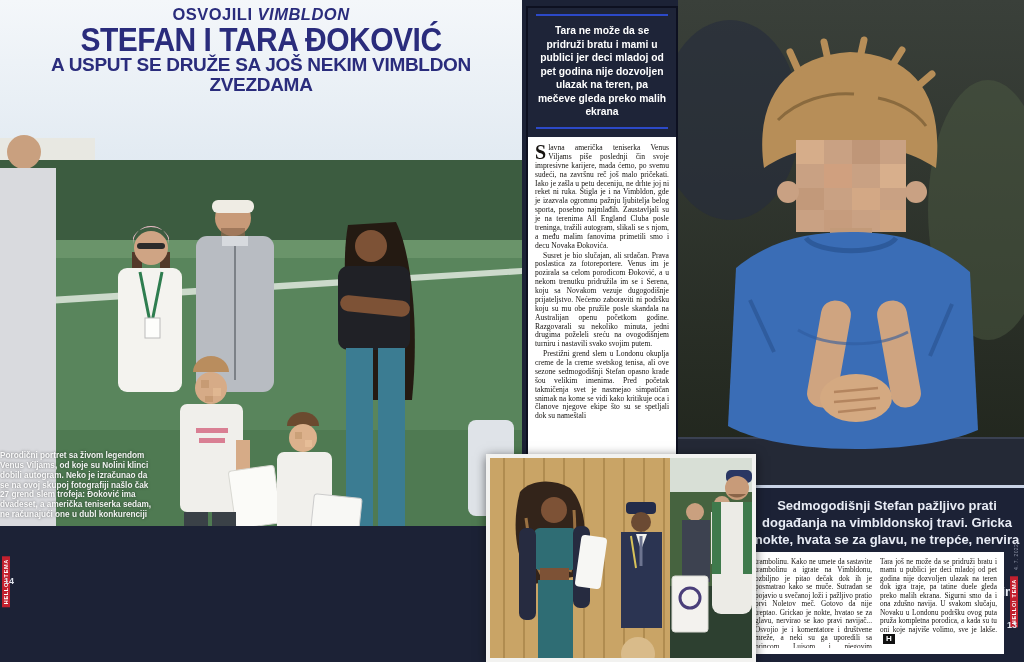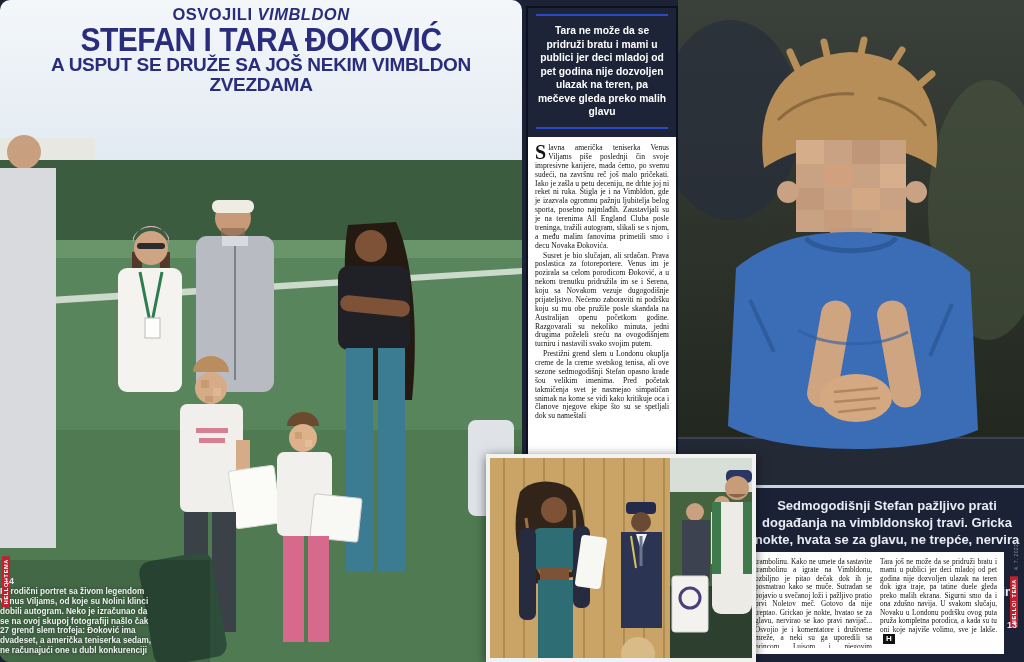--- a/index.html
+++ b/index.html
@@ -2,21 +2,21 @@
 <html><head>
 <meta charset="utf-8">
 <style>
   html,body{margin:0;padding:0;}
   body{
     width:1024px;height:662px;position:relative;overflow:hidden;
     background:#1c2236;
     font-family:"Liberation Sans", sans-serif;
   }
   
-  .left-page{position:absolute;left:0;top:0;width:522px;height:662px;overflow:hidden;z-index:1;border-radius:10px;}
+  .left-page{position:absolute;left:0;top:0;width:522px;height:526px;overflow:hidden;z-index:1;}
   .left-page svg{display:block;}
   .headline{
     position:absolute;left:0;top:6px;width:522px;text-align:center;
     color:#2a2c7c;z-index:3;line-height:1.04;
   }
   .headline .kicker{font-size:16.5px;font-weight:bold;letter-spacing:.5px;}
   .headline .kicker .it{font-style:italic;}
   .headline .title{font-size:30px;font-weight:bold;letter-spacing:-.5px;margin-top:1px;transform:scaleY(1.08);}
   .headline .sub{font-size:19px;font-weight:bold;letter-spacing:-.3px;}
   .main-caption{
@@ -169,21 +169,21 @@
 
   <div class="main-caption">Porodični portret sa živom legendom Venus Viljams, od koje su Nolini klinci dobili autogram. Neko je izračunao da se na ovoj skupoj fotografiji našlo čak 27 grend slem trofeja: Đoković ima dvadeset, a američka teniserka sedam, ne računajući one u dubl konkurenciji</div>
 </div>
 
 <div class="v-badge" style="left:2px;top:556px;">HELLO! TEMA</div>
 <div class="pagenum" style="left:4px;top:576px;">14</div>
 
 <div class="article-col">
   <div class="intro-box">
     <div class="intro-rule"></div>
-    <div class="intro-text">Tara ne može da se pridruži bratu i mami u publici jer deci mladoj od pet godina nije dozvoljen ulazak na teren, pa mečeve gleda preko malih glavu</div>
+    <div class="intro-text">Tara ne može da se pridruži bratu i mami u publici jer deci mladoj od pet godina nije dozvoljen ulazak na teren, pa mečeve gleda preko malih ekrana</div>
     <div class="intro-rule"></div>
   </div>
   <div class="article-body">
     <p><span class="dropcap">S</span><span>lavna američka teniserka Venus Viljams piše poslednji čin svoje impresivne karijere, mada ćemo, po svemu sudeći, na završnu reč još malo pričekati. Iako je zašla u petu deceniju, ne drhte joj ni reket ni ruka. Stigla je i na Vimbldon, gde je izazvala ogromnu pažnju ljubitelja belog sporta, posebno najmlađih. Zaustavljali su je na terenima All England Cluba posle treninga, tražili autogram, slikali se s njom, a među malim fanovima primetili smo i decu Novaka Đokovića.</span></p>
     <p>Susret je bio slučajan, ali srdačan. Prava poslastica za fotoreportere. Venus im je pozirala sa celom porodicom Đoković, a u nekom trenutku pridružila im se i Serena, koju sa Novakom vezuje dugogodišnje prijateljstvo. Nećemo zaboraviti ni podršku koju su mu obe pružile posle skandala na Australijan openu početkom godine. Razgovarali su nekoliko minuta, jedni drugima poželeli sreću na ovogodišnjem turniru i nastavili svako svojim putem.</p>
     <p>Prestižni grend slem u Londonu okuplja creme de la creme svetskog tenisa, ali ove sezone sedmogodišnji Stefan opasno krade šou velikim imenima. Pred početak takmičenja svet je nasmejao simpatičan snimak na kome se vidi kako kritikuje oca i članove njegove ekipe što su se spetljali dok su nameštali</p>
   </div>
 </div>
 
 <div class="boy-photo">

